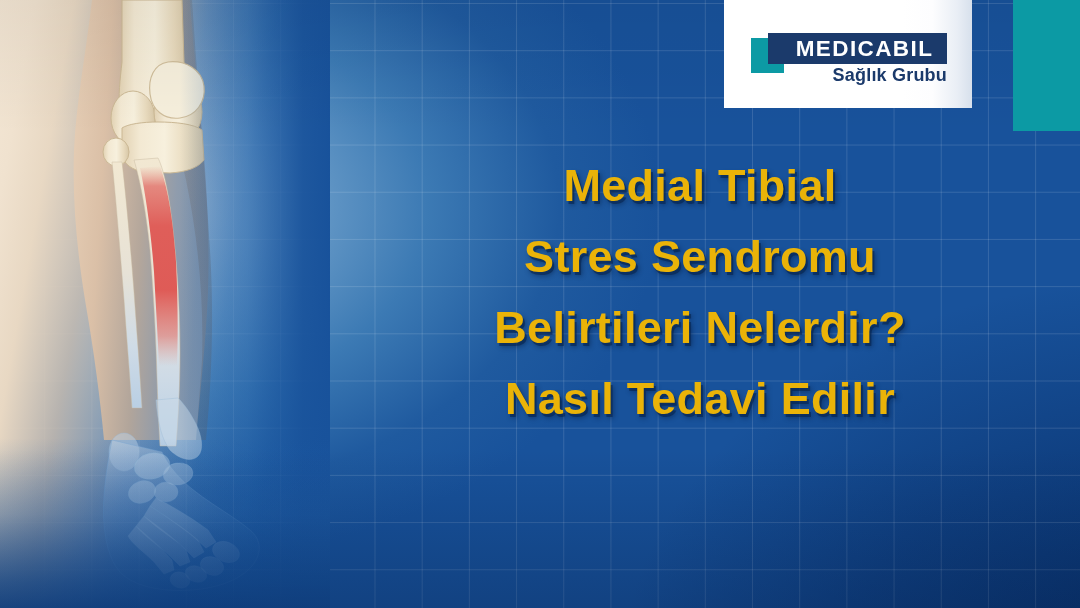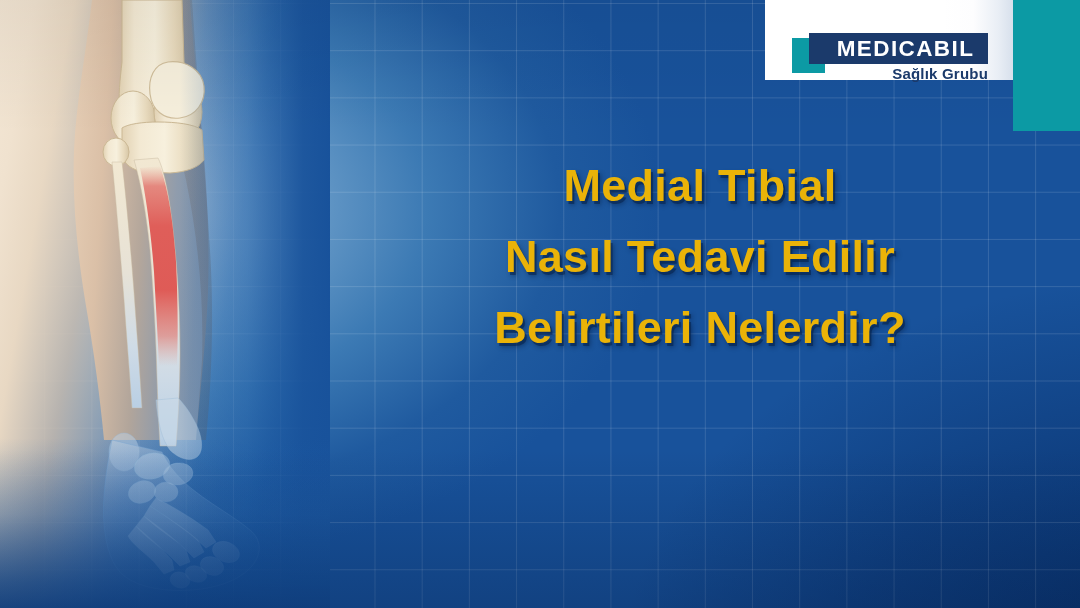--- a/index.html
+++ b/index.html
@@ -65,22 +65,22 @@
     background:linear-gradient(to bottom, rgba(40,110,180,0) 0%, rgba(32,95,168,.35) 45%, rgba(22,80,152,.8) 85%, rgba(20,76,148,.92) 100%);
   }
 
   
   .logo-teal-block {
     position:absolute; right:0; top:0;
     width:67px; height:131px;
     background:#0C9AA4;
   }
   .logo-panel {
-    position:absolute; left:765px; top:0;
-    width:248px; height:80px;
+    position:absolute; left:724px; top:0;
+    width:248px; height:108px;
     background:linear-gradient(to right, #ffffff 0%, #ffffff 72%, #fdfdfe 84%, #e9eef5 94%, #d7e0ec 100%);
   }
   .logo-inner {
     position:absolute; left:27px; top:33px;
     width:200px; height:58px;
   }
   .logo-square {
     position:absolute; left:0; top:5px;
     width:33px; height:35px;
     background:#0C9AA4;
@@ -97,21 +97,21 @@
     color:#ffffff;
     font-size:22.5px;
     font-weight:700;
     letter-spacing:1.4px;
     padding-left:14px;
     font-family:"Liberation Sans", sans-serif;
   }
   .logo-sub {
     position:absolute; right:4px; top:32px;
     color:#1B3A6B;
-    font-size:15px;
+    font-size:18px;
     font-weight:600;
     letter-spacing:.2px;
     z-index:4;
   }
 
   
   .headline {
     position:absolute;
     left:360px; top:150px;
     width:680px;
@@ -259,22 +259,23 @@
       <div class="logo-square"></div>
       <div class="logo-bar">
         <span class="logo-word">MEDICABIL</span>
       </div>
       <div class="logo-sub">Sağlık Grubu</div>
     </div>
   </div>
 
   <div class="headline">
     <div class="line">Medial Tibial</div>
+    <div class="line">Stres Sendromu</div>
+    <div class="line">Belirtileri Nelerdir?</div>
     <div class="line">Nasıl Tedavi Edilir</div>
-    <div class="line">Belirtileri Nelerdir?</div>
   </div>
 
   <div class="footer">
 
     
 
     
 
     
 

